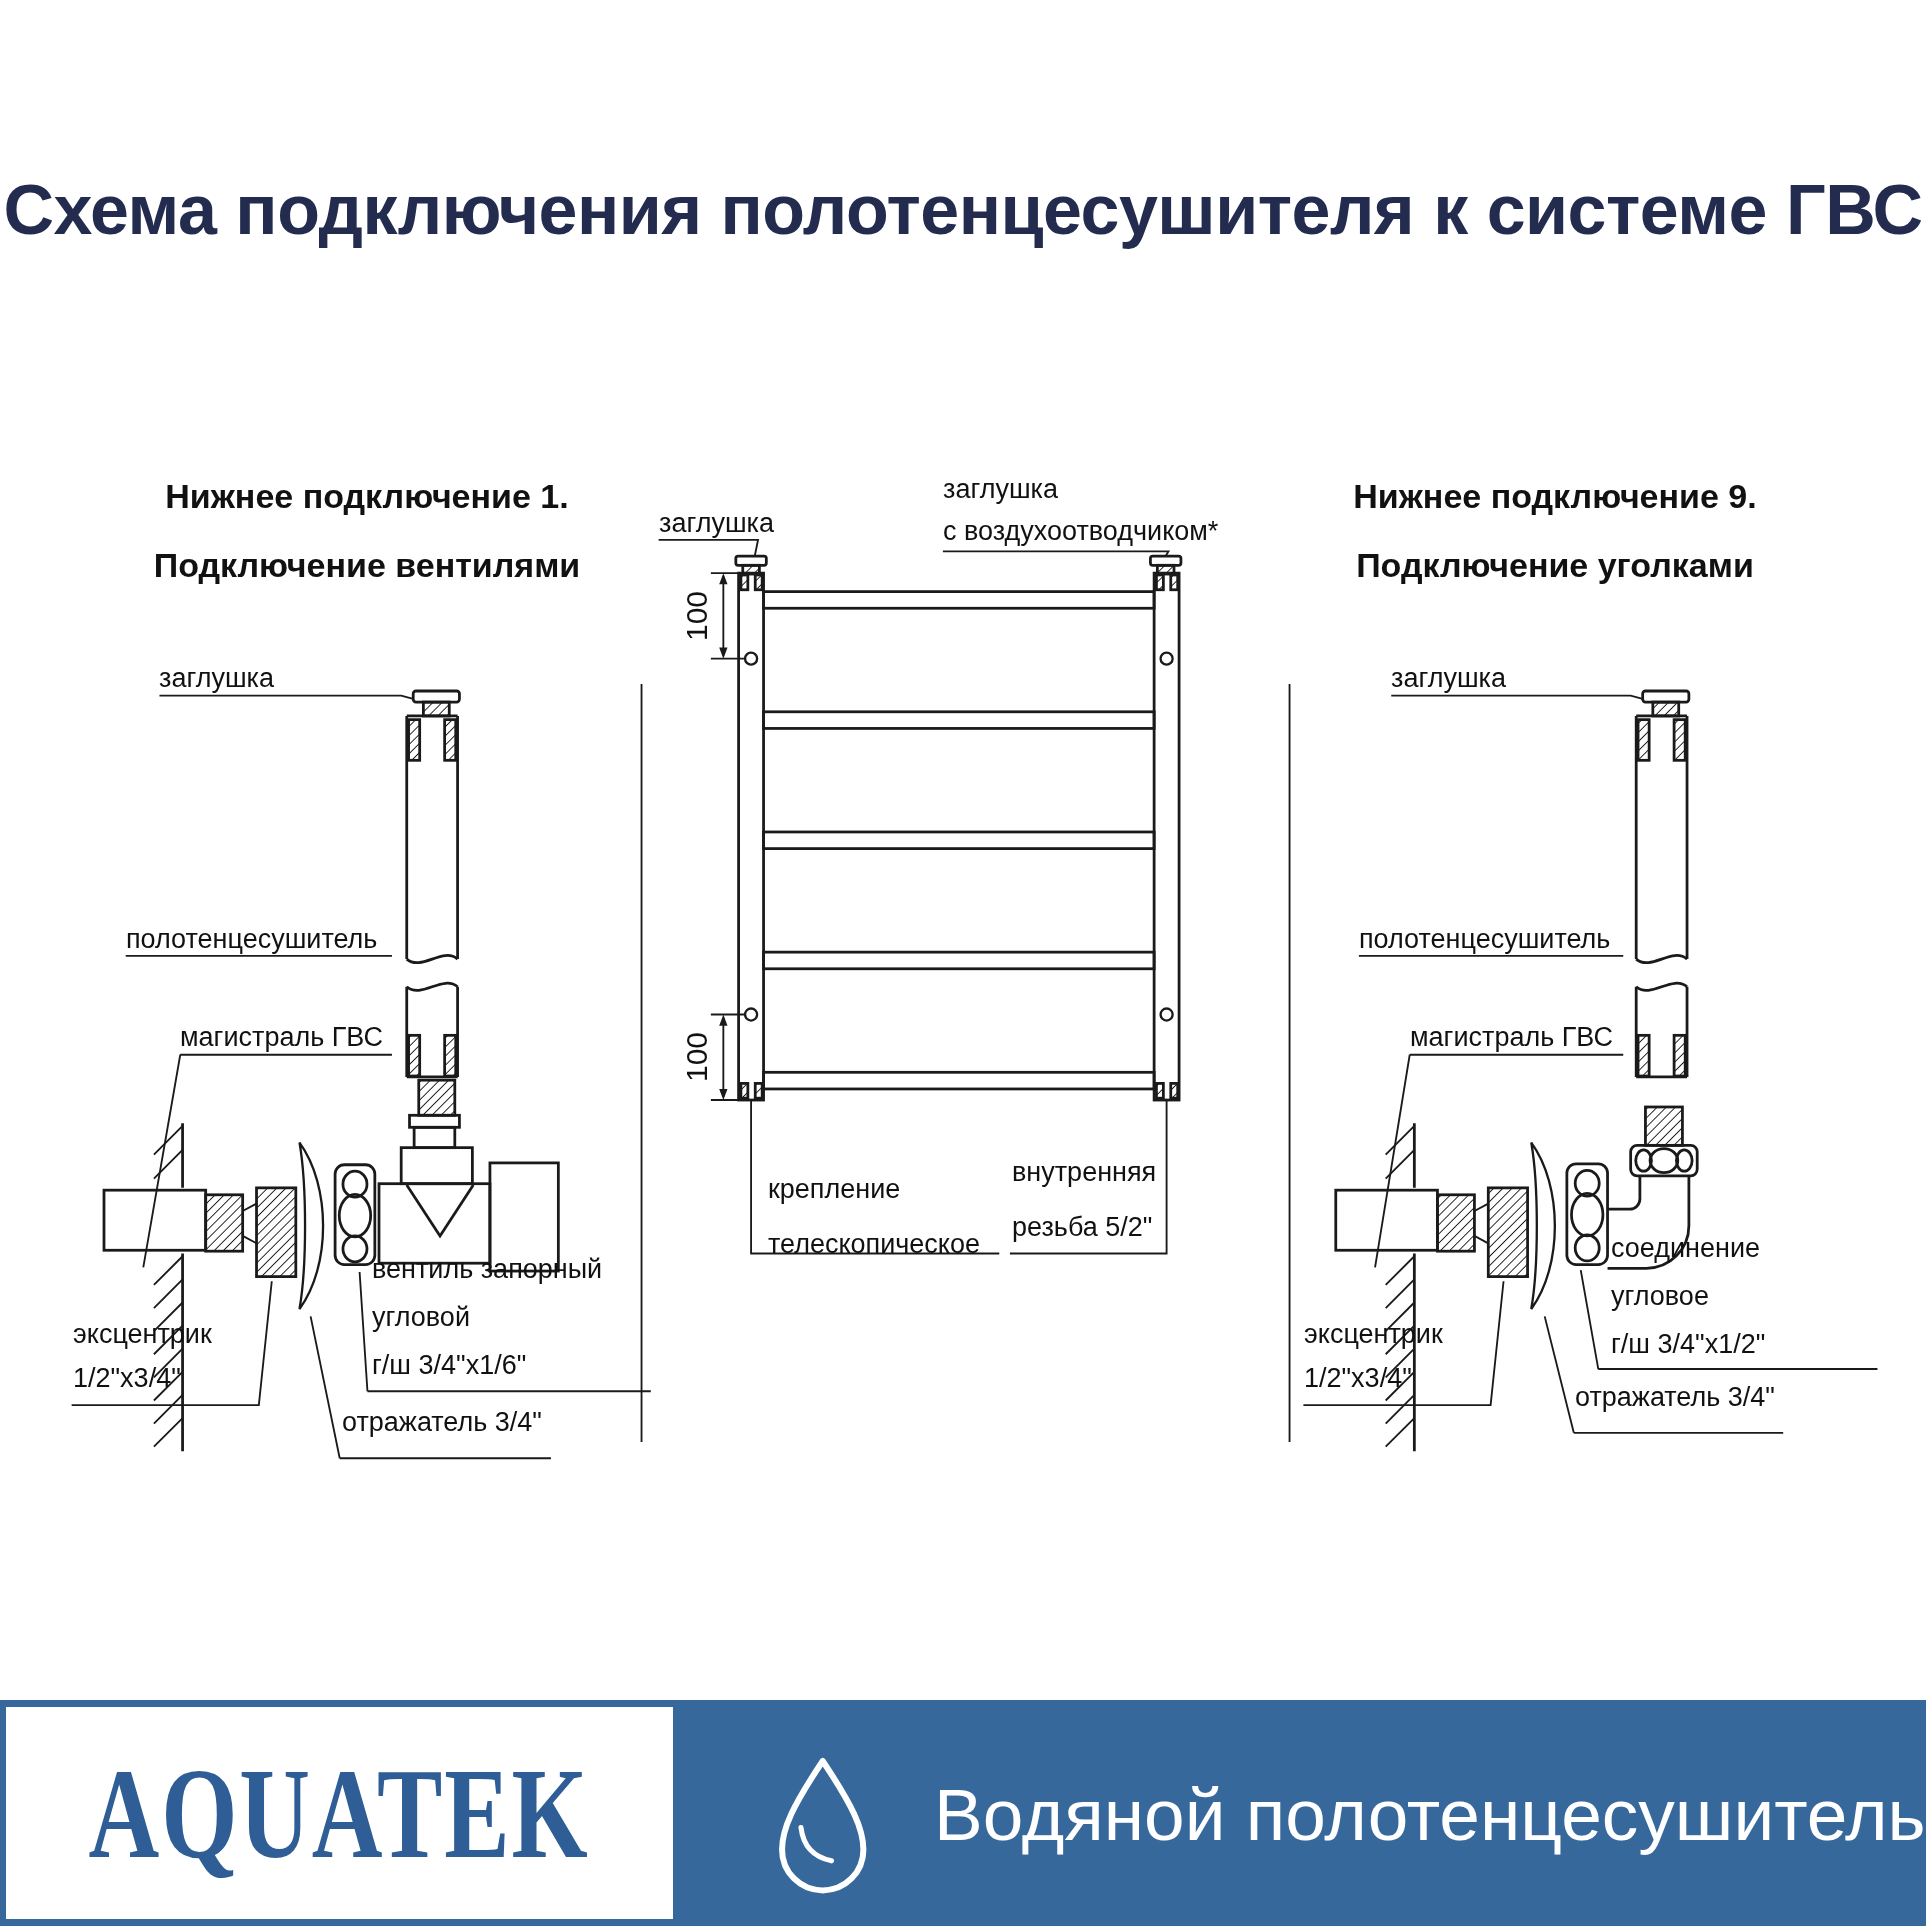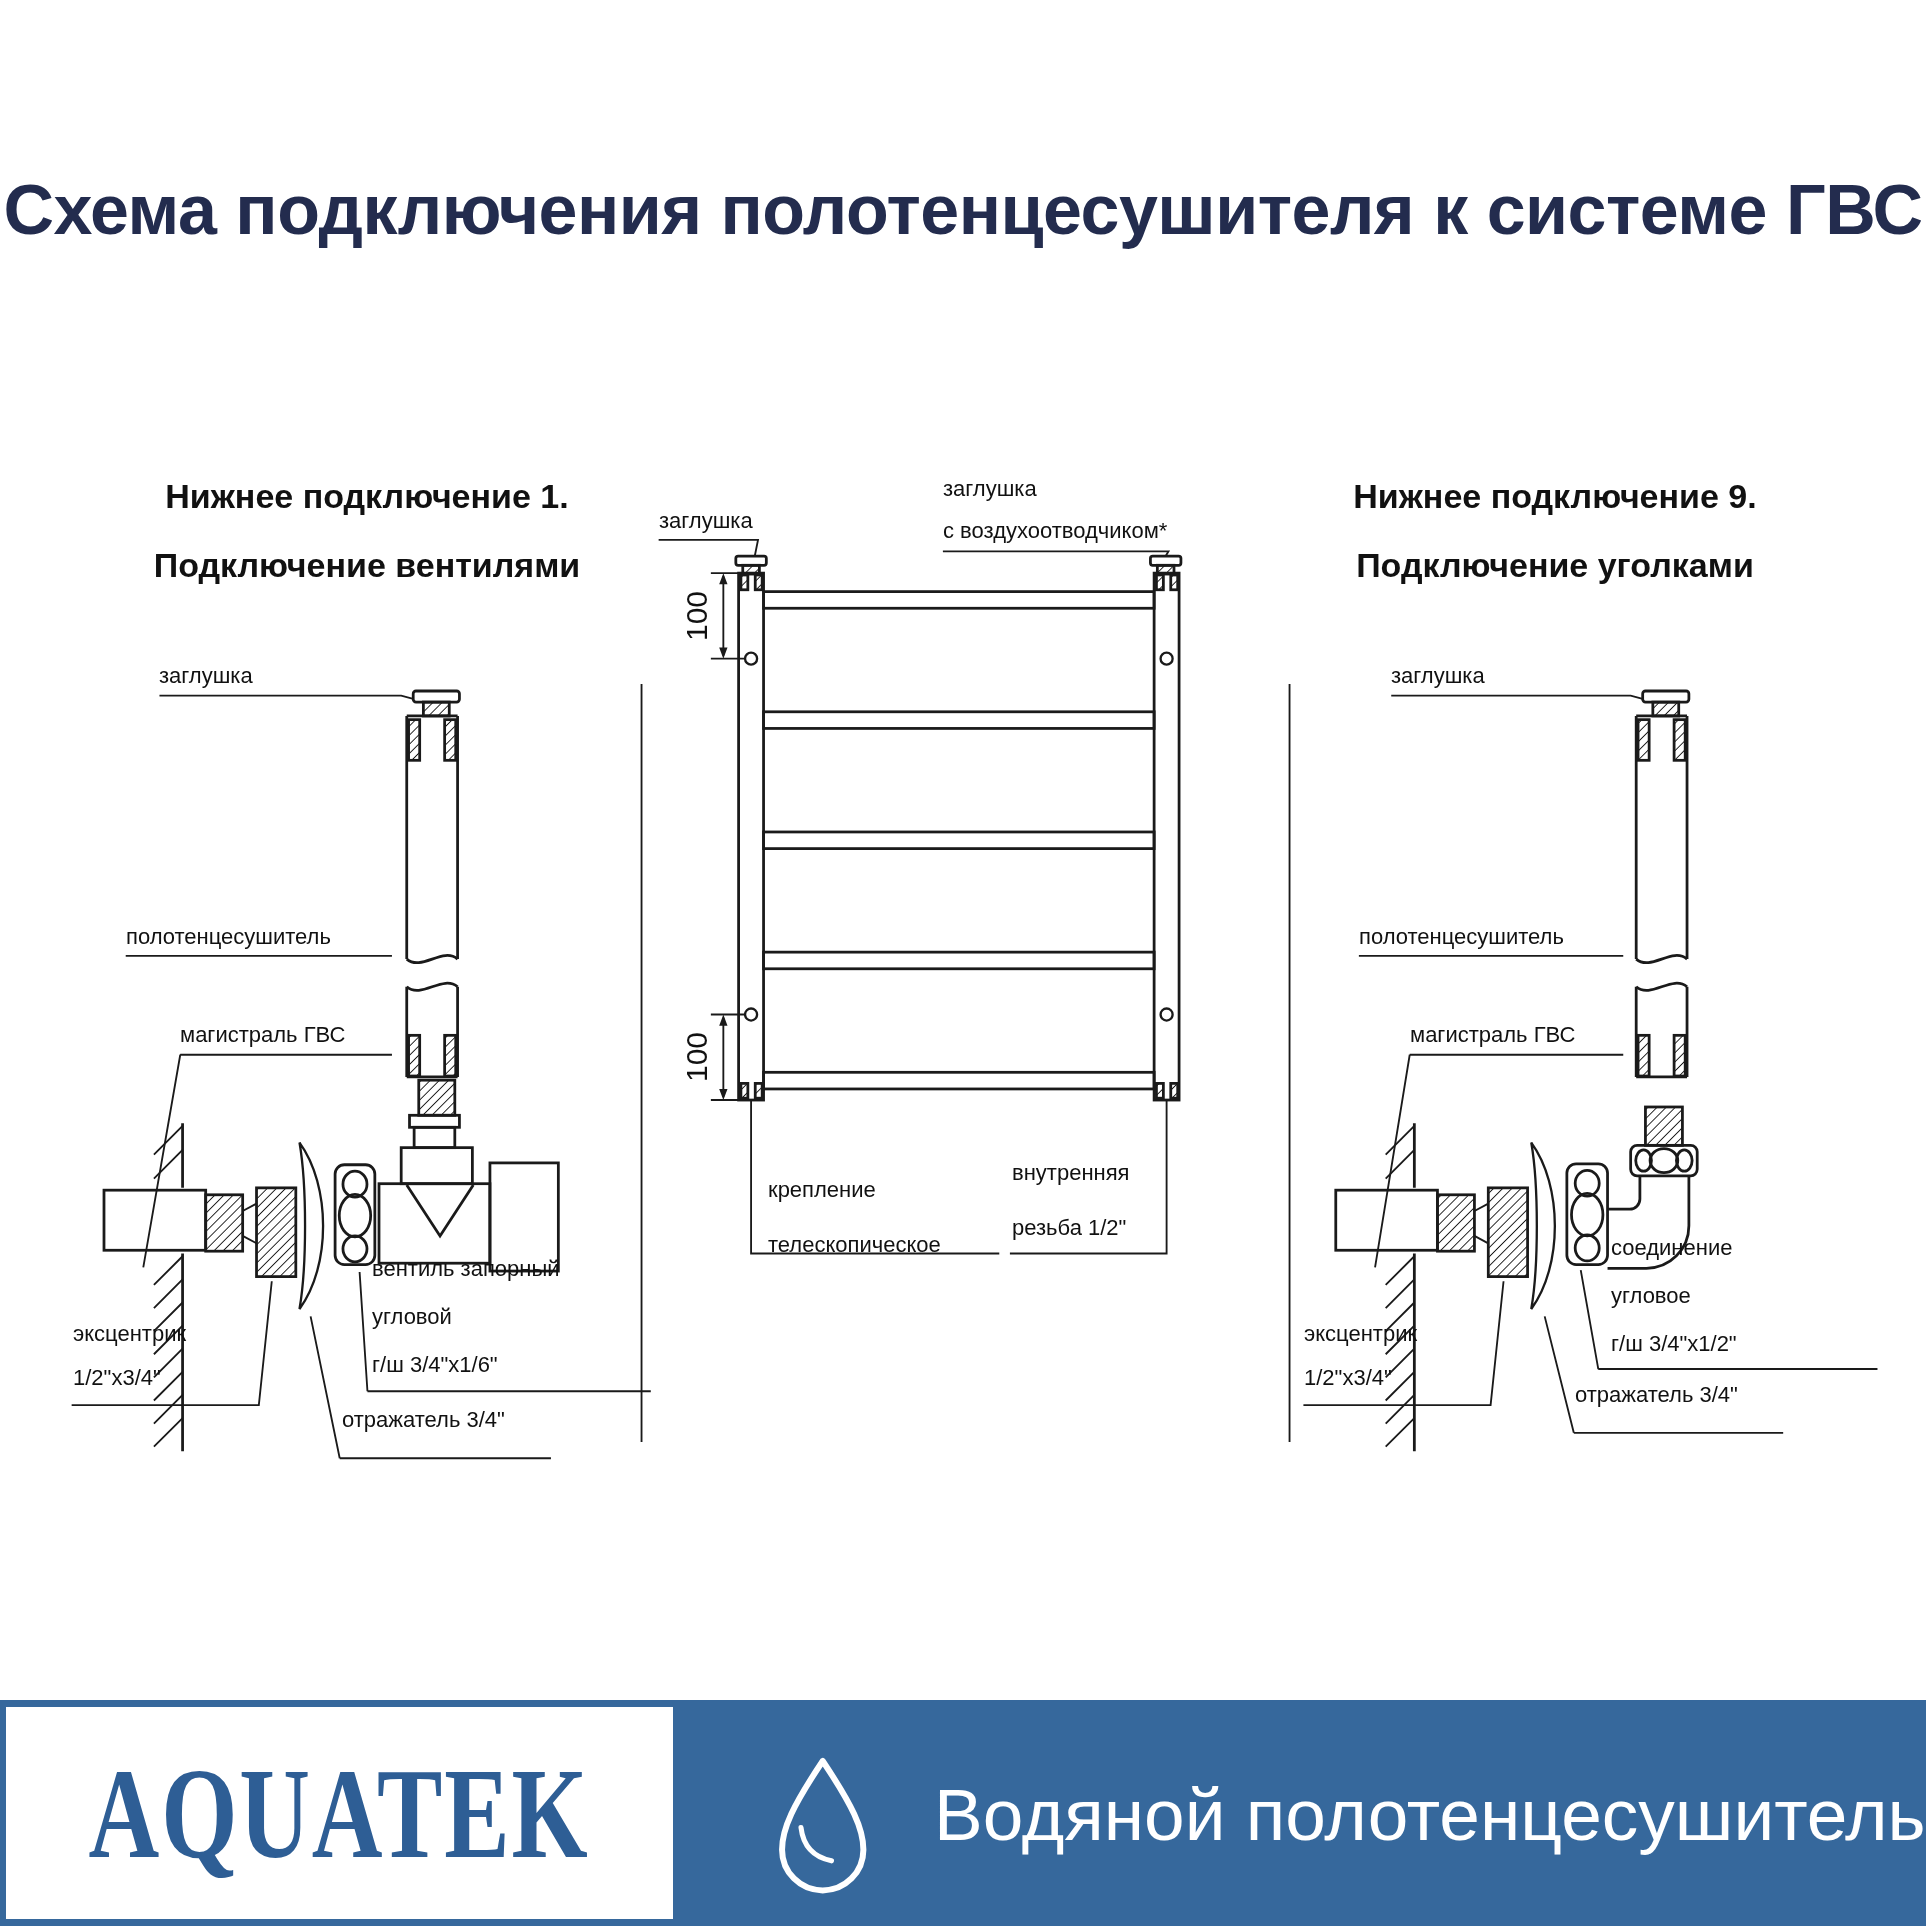--- a/index.html
+++ b/index.html
@@ -1,19 +1,19 @@
 <!DOCTYPE html>
 <html style="font-size:7.4px"><head>
 <meta charset="utf-8">
 <style>
   html,body{margin:0;padding:0;background:#fff;}
   body{width:1926px;height:1926px;position:relative;overflow:hidden;
        font-family:"Liberation Sans",sans-serif;color:#111;}
   svg.art{position:absolute;left:0;top:0;z-index:5;pointer-events:none;}
-  .lbl{position:absolute;z-index:10;font-size:22px;line-height:1.15;white-space:pre-line;color:#111;}
+  .lbl{position:absolute;z-index:10;font-size:27px;line-height:1.15;white-space:pre-line;color:#111;}
   .title{position:absolute;left:0;top:170px;width:1926px;text-align:center;
          font-size:70px;font-weight:700;letter-spacing:-0.5px;z-index:10;}
   .hdr{position:absolute;z-index:10;width:462px;text-align:center;white-space:pre-line;
        font-size:34px;font-weight:700;line-height:69px;color:#111;}
   .dim{position:absolute;z-index:10;width:65px;height:28px;text-align:center;
        font-size:30px;transform:rotate(-90deg);}
   .banner{position:absolute;left:0;top:1700px;width:1926px;height:226px;z-index:1;}
   .logobox{position:absolute;left:5.5px;top:1707px;width:667px;height:212px;background:#fff;
            display:flex;align-items:center;justify-content:center;z-index:2;}
   .brand{font-family:"Liberation Serif",serif;font-weight:700;font-size:98px;
@@ -53,21 +53,21 @@
 <div class="lbl" style="left:1603px;top:1224px;line-height:48px;margin-left:8px;">соединение
 угловое
 г/ш 3/4"x1/2"</div>
 
 <div class="lbl" style="left:342px;top:1407px;">отражатель 3/4"</div>
 <div class="lbl" style="left:1575px;top:1382px;">отражатель 3/4"</div>
 
 <div class="lbl" style="left:768px;top:1162px;line-height:55px;">крепление
 телескопическое</div>
 <div class="lbl" style="left:1012px;top:1145px;line-height:55px;">внутренняя
-резьба 1/2"</div>
+резьба 5/2"</div>
 
 <div class="dim" style="left:661px;top:602px;">100</div>
 <div class="dim" style="left:661px;top:1043px;">100</div>
 
 <div class="banner" style="background:#36689c;"></div>
 <div class="logobox">
   <span class="brand" style="color:#2e5e95;">AQUATEK</span>
 </div>
 <div class="product">Водяной полотенцесушитель</div>
 

